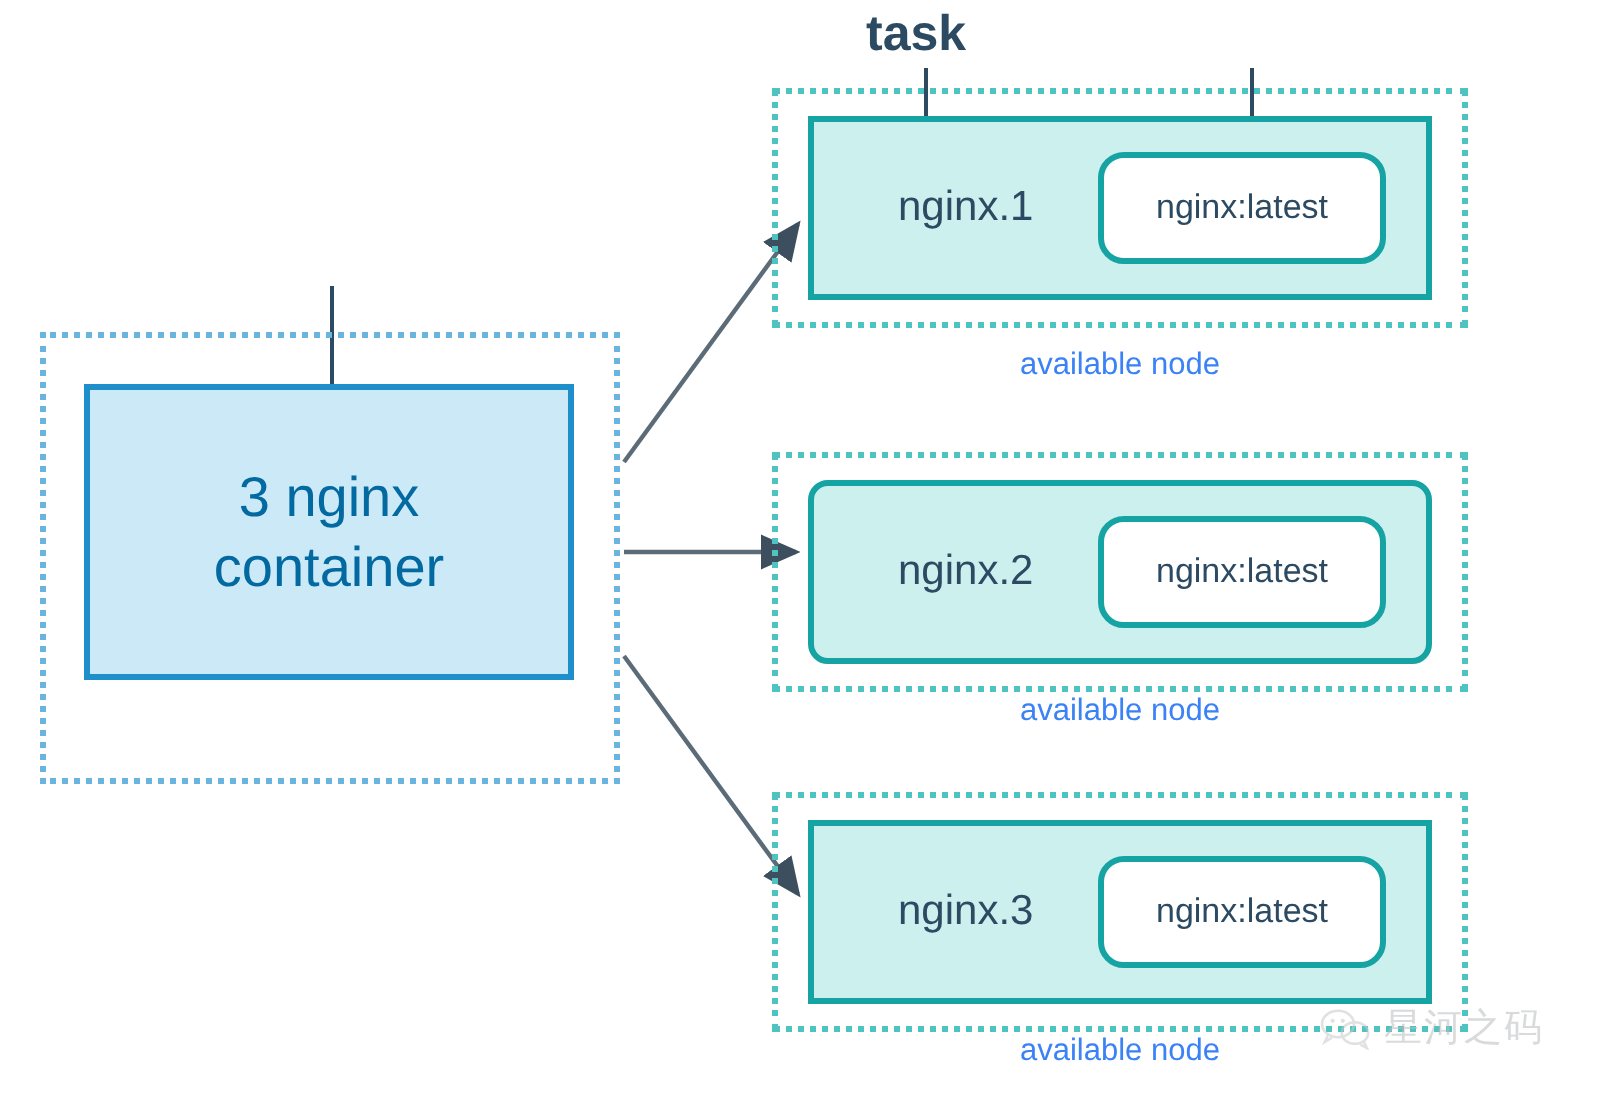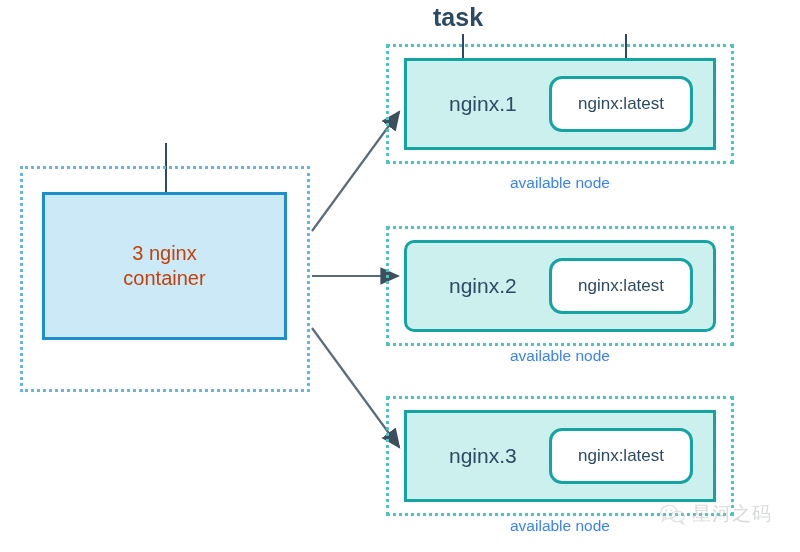--- a/index.html
+++ b/index.html
@@ -58,22 +58,22 @@
     width: 245px;
     height: 148px;
     background: #cce9f7;
     border: 3px solid #1f8fcc;
     box-sizing: border-box;
     display: flex;
     align-items: center;
     justify-content: center;
   }
   .svc-box-text {
-    font-size: 20px;
-    color: #c2410c;
+    font-size: 28px;
+    color: #0369a1;
     text-align: center;
     line-height: 1.25;
   }
   .svc-caption {
     position: absolute;
     left: 42px;
     top: 356px;
     width: 245px;
     text-align: center;
   }

